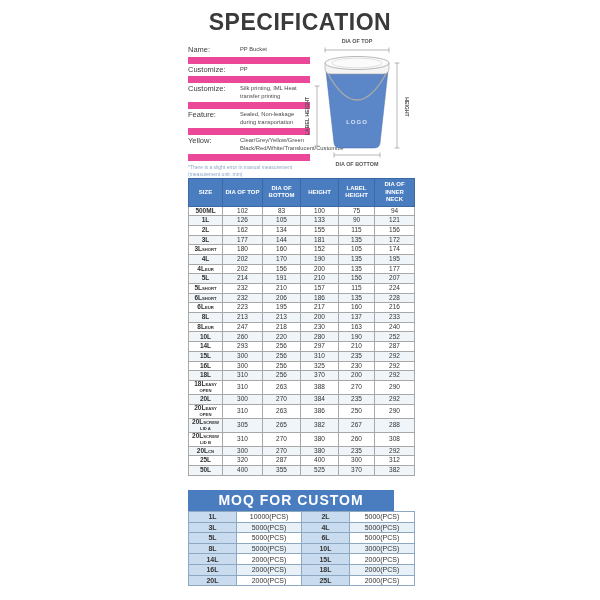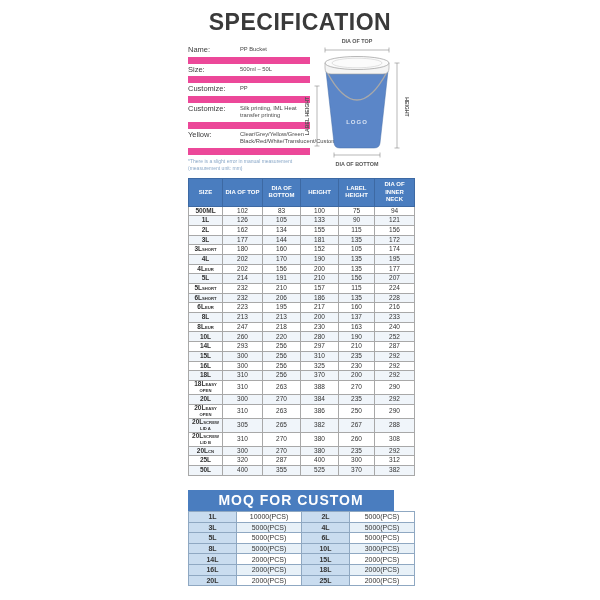--- a/index.html
+++ b/index.html
@@ -49,30 +49,30 @@
 <div class="page">
 
   <div class="title">SPECIFICATION</div>
 
   <div class="form">
     <div class="form-row">
       <span class="form-label">Name:</span>
       <span class="form-value">PP Bucket</span>
     </div>
     <div class="form-row">
-      <span class="form-label">Size:</span>
-      <span class="form-value">500ml – 50L</span>
-    </div>
-    <div class="form-row">
       <span class="form-label">Customize:</span>
       <span class="form-value">PP</span>
     </div>
     <div class="form-row">
       <span class="form-label">Customize:</span>
       <span class="form-value">Silk printing, IML Heat transfer printing</span>
+    </div>
+    <div class="form-row">
+      <span class="form-label">Feature:</span>
+      <span class="form-value">Sealed, Non-leakage during transportation</span>
     </div>
     <div class="form-row">
       <span class="form-label">Yellow:</span>
       <span class="form-value">Clear/Grey/Yellow/Green Black/Red/White/Translucent/Customize</span>
     </div>
     <div class="footnote">*There is a slight error in manual measurement (measurement unit: mm)</div>
   </div>
 
   <div class="diagram">
     <svg width="112" height="138" viewBox="0 0 112 138">

